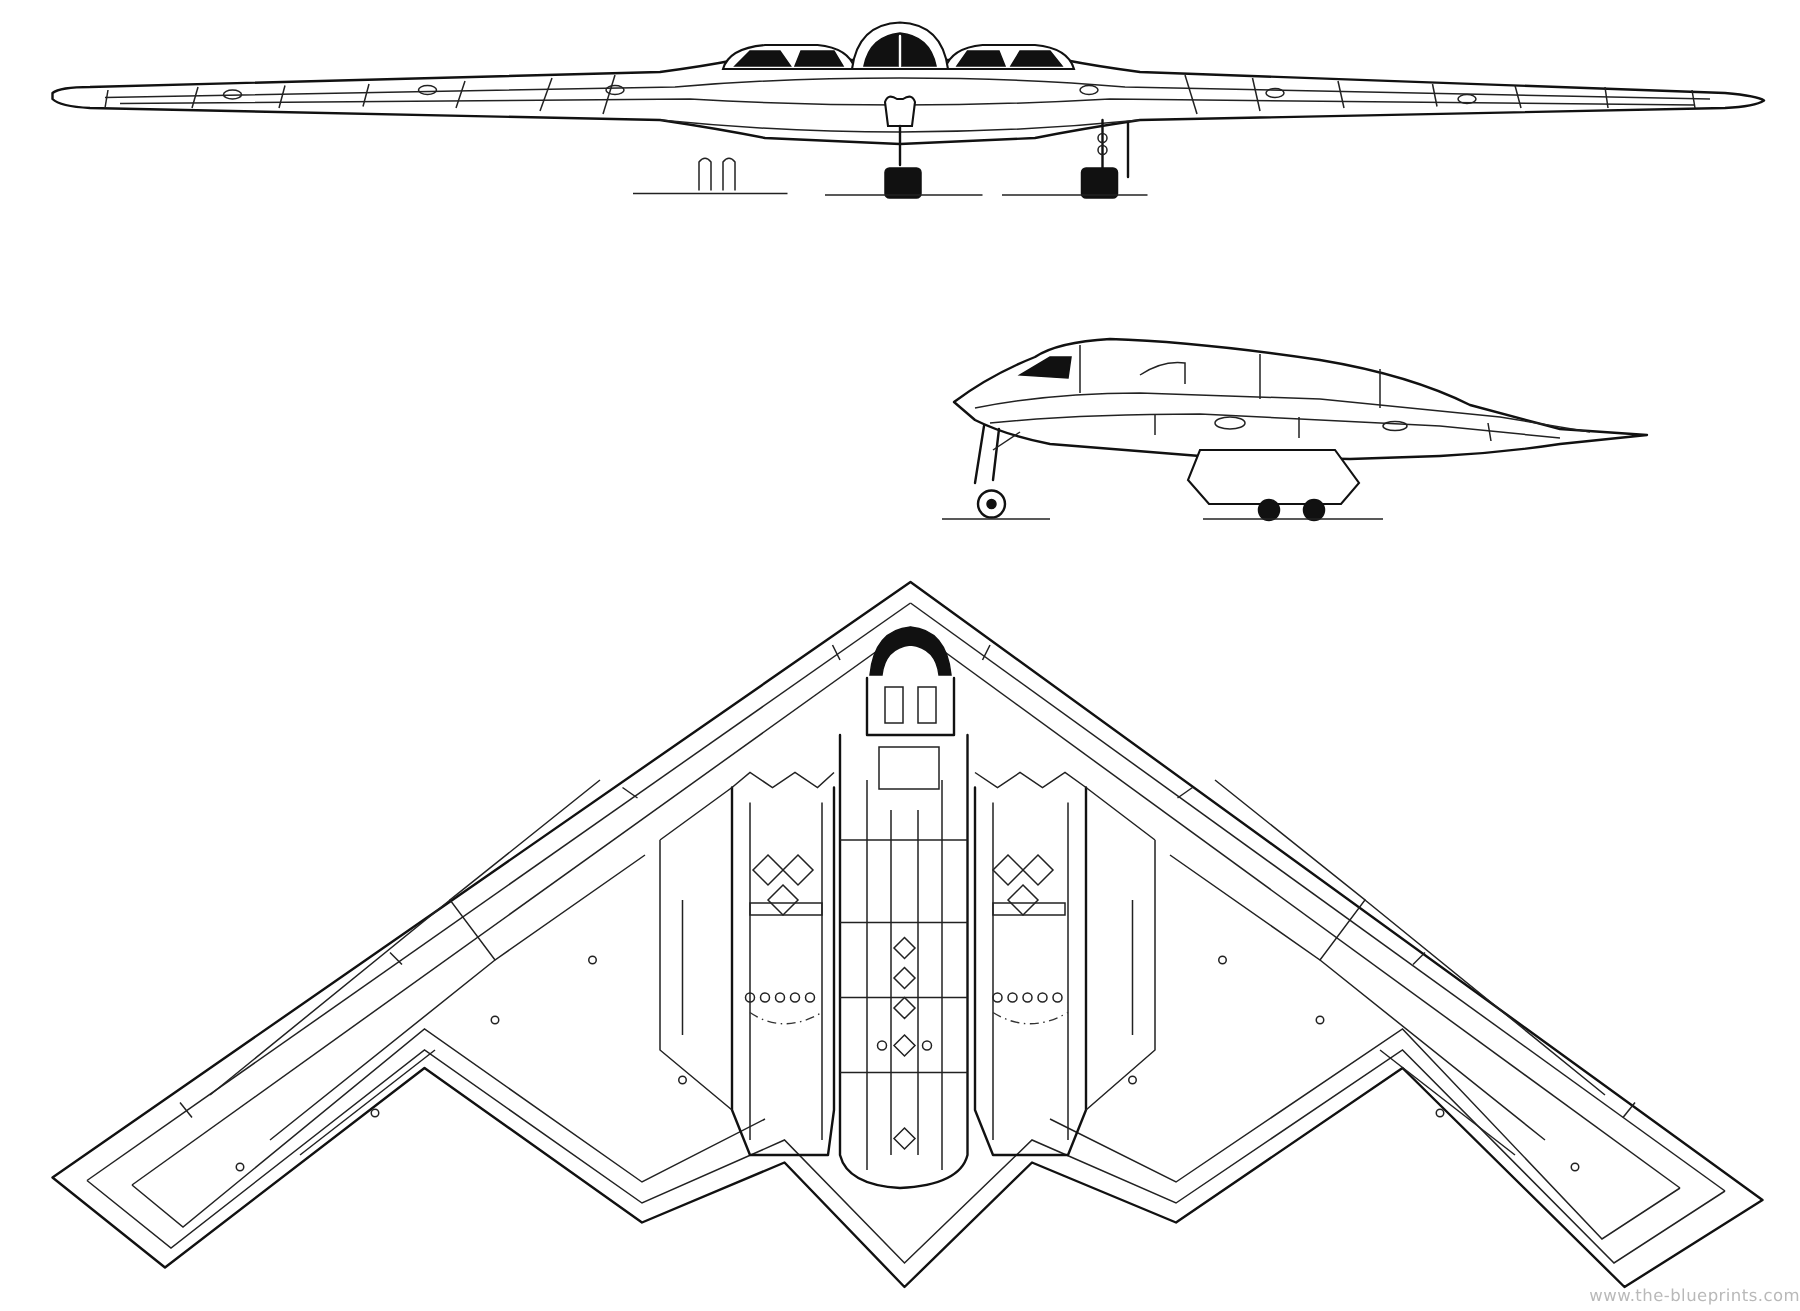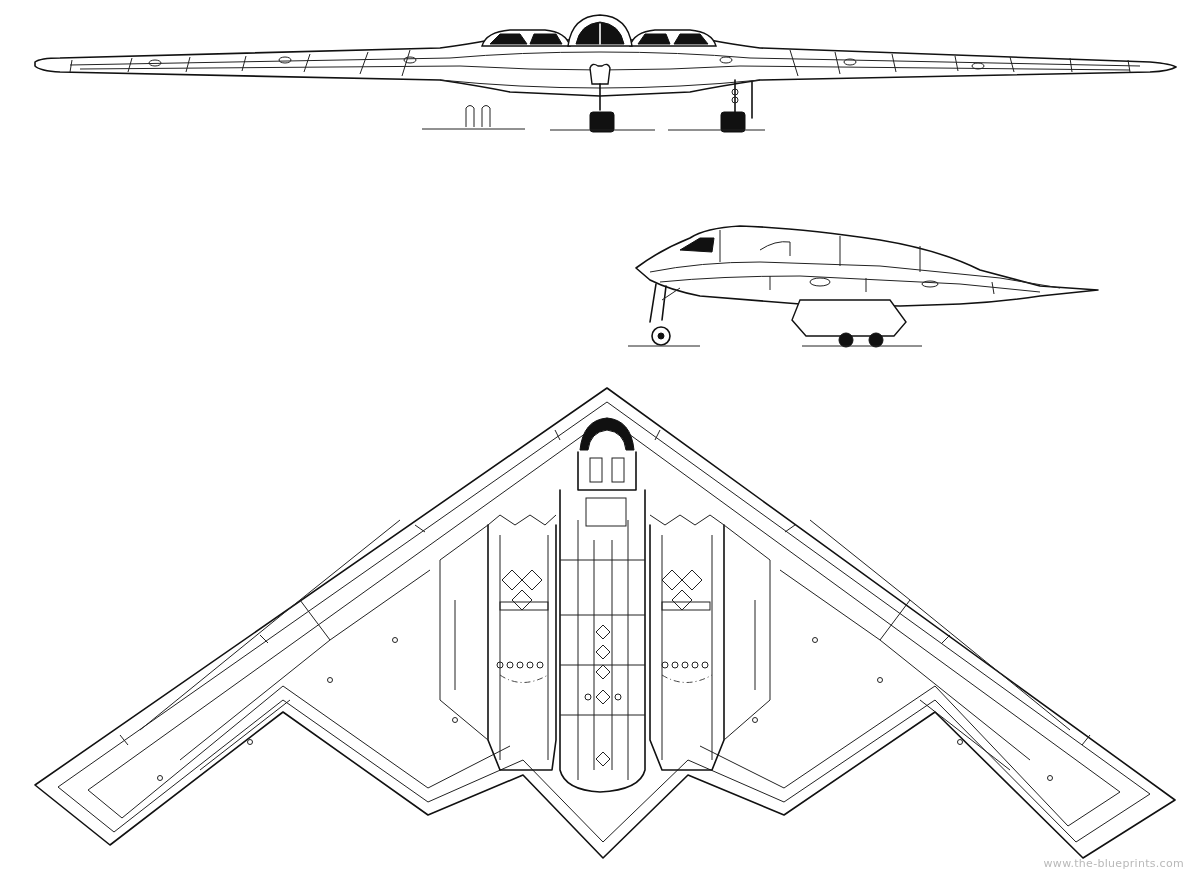--- a/index.html
+++ b/index.html
@@ -3,21 +3,21 @@
 <meta charset="utf-8">
 <style>
   html, body { margin: 0; padding: 0; background: #ffffff; }
   body { width: 1200px; height: 874px; position: relative; overflow: hidden; font-family: "DejaVu Sans", sans-serif; }
   svg.drawing { position: absolute; left: 0; top: 0; }
   .ln { fill: none; stroke: #111; stroke-width: 1.6; stroke-linejoin: round; stroke-linecap: round; }
   .thin { fill: none; stroke: #222; stroke-width: 1; }
   .dash { fill: none; stroke: #333; stroke-width: 0.9; stroke-dasharray: 6 3 1 3; }
   .fill-dark { fill: #111; stroke: #111; stroke-width: 1; }
   .fill-white { fill: #fff; stroke: #111; stroke-width: 1.4; }
-  .watermark { position: absolute; right: 16px; bottom: 4px; font-size: 11px; color: #b9b9b9; letter-spacing: 0.3px; }
+  .watermark { position: absolute; right: 0; bottom: 4px; font-size: 11px; color: #b9b9b9; letter-spacing: 0.3px; }
 </style>
 </head>
 <body>
 
 <svg class="drawing" width="1200" height="874" viewBox="0 0 1200 874" xmlns="http://www.w3.org/2000/svg">
 
   <g>
 
     <path class="ln" d="M35,62 Q40,58 60,58 L440,48 Q470,44 490,40 L710,40 Q730,44 760,48 L1150,62 Q1172,64 1176,67 Q1170,71 1150,72 L760,80 Q720,86 690,92 L600,96 L510,92 Q480,86 440,80 L60,72 Q40,71 35,66 Z"></path>
 

